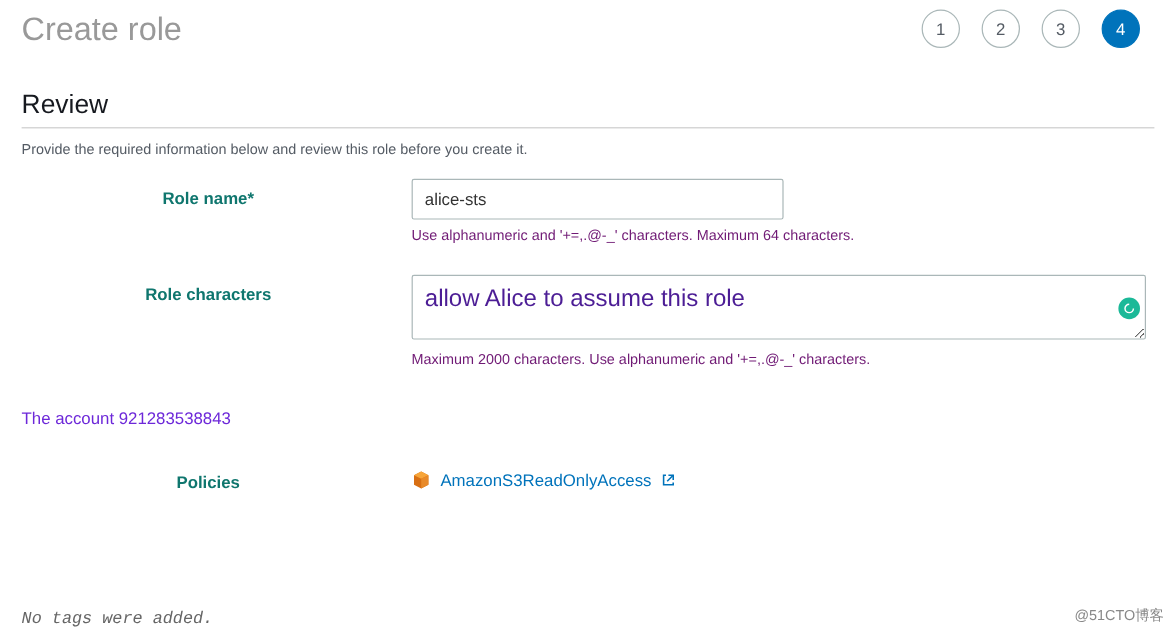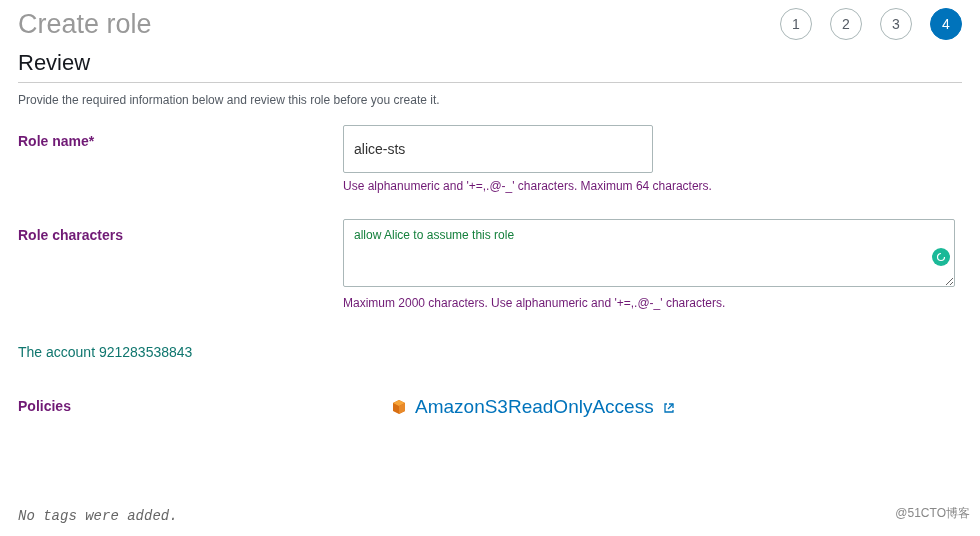--- a/index.html
+++ b/index.html
@@ -14,21 +14,21 @@
       background: #fff;
       width: 980px;
       height: 536px;
       overflow: hidden;
       position: relative;
     }
     .header-row {
       display: flex;
       justify-content: space-between;
       align-items: center;
-      padding: 8px 18px 10px 18px;
+      padding: 8px 30px 10px 18px;
       text-align: right;
     }
     .page-title {
       font-size: 27px;
       font-weight: 400;
       color: #999;
     }
     .steps {
       display: flex;
       gap: 18px;
@@ -46,20 +46,21 @@
       color: #545b64;
       background: #fff;
     }
     .step.active {
       background: #0073bb;
       border-color: #0073bb;
       color: #fff;
     }
     .section {
       padding: 0 18px;
+      margin-top: 24px;
     }
     .section-title {
       font-size: 22px;
       font-weight: 400;
       color: #16191f;
       padding-bottom: 6px;
       border-bottom: 1px solid #ccc;
       margin-bottom: 10px;
     }
     .section-desc {
@@ -67,84 +68,84 @@
       color: #545b64;
       margin-bottom: 18px;
     }
     .form-row {
       display: flex;
       align-items: flex-start;
       margin-bottom: 8px;
     }
     .form-label {
       width: 325px;
-      text-align: left;
+      text-align: center;
       padding-right: 14px;
       padding-top: 8px;
       font-size: 14px;
       font-weight: 700;
-      color: #701a75;
+      color: #0f766e;
       flex-shrink: 0;
     }
     .form-control-wrap {
       flex: 1;
     }
     .text-input {
       width: 310px;
-      height: 48px;
+      height: 34px;
       border: 1px solid #aab7b8;
       border-radius: 2px;
       padding: 6px 10px;
       font-size: 14px;
       font-family: inherit;
       color: #333;
     }
     .textarea-input {
       width: 612px;
-      height: 68px;
+      height: 54px;
       border: 1px solid #aab7b8;
       border-radius: 2px;
       padding: 8px 10px;
-      font-size: 12px;
+      font-size: 20px;
       font-family: inherit;
-      color: #15803d;
+      color: #4c1d95;
       resize: both;
       position: relative;
     }
     .help-text {
       font-size: 12px;
       color: #701a75;
       margin-top: 6px;
       margin-bottom: 18px;
     }
     .static-value {
       padding-top: 8px;
       font-size: 14px;
-      color: #0f766e;
+      color: #6d28d9;
     }
     .policy-row {
       display: flex;
       align-items: center;
       gap: 8px;
       padding-top: 6px;
     }
     .policy-icon {
       display: inline-block;
       width: 16px;
       height: 16px;
       position: relative;
     }
     .policy-icon svg {
       width: 16px;
       height: 16px;
     }
     .policy-link {
       color: #0073bb;
       text-decoration: none;
-      font-size: 19px;
+      font-size: 14px;
     }
     .external-icon {
       width: 12px;
       height: 12px;
       display: inline-block;
       margin-left: 4px;
       vertical-align: -1px;
     }
     .tags-footer {
       position: absolute;
@@ -157,21 +158,21 @@
     }
     .watermark {
       position: absolute;
       right: 10px;
       bottom: 14px;
       font-size: 12px;
       color: #888;
       margin-left: 36px;
     }
     .spacer-lg { margin-bottom: 30px; }
-    .spacer-xl { margin-bottom: 38px; gap: 48px; }
+    .spacer-xl { margin-bottom: 38px; }
     .green-badge {
       position: absolute;
       right: 30px;
       top: 248px;
       width: 18px;
       height: 18px;
       border-radius: 50%;
       background: #1bb998;
       display: flex;
       align-items: center;

